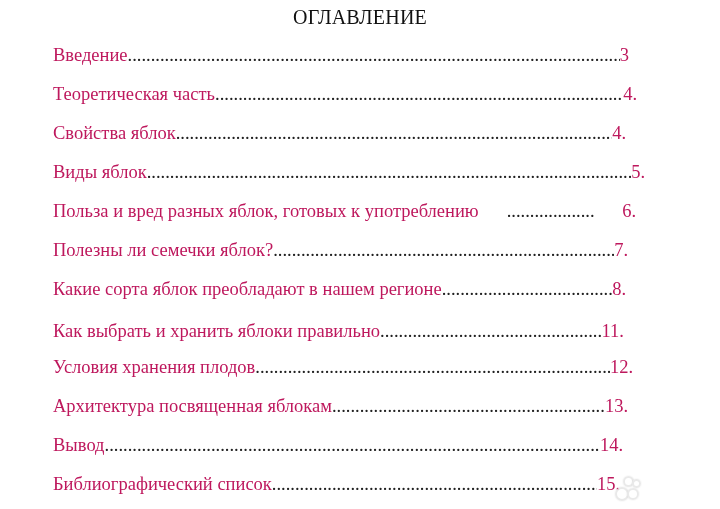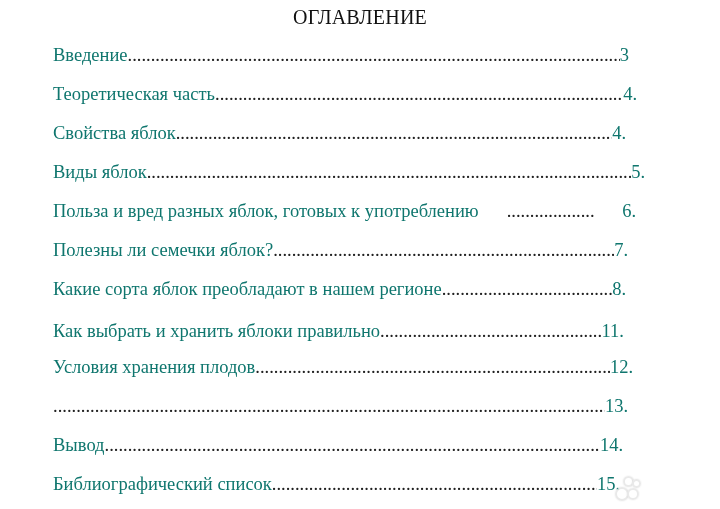--- a/index.html
+++ b/index.html
@@ -39,21 +39,21 @@
   }
   .entry {
     position: absolute;
     left: 0;
     height: 24px;
     display: flex;
     align-items: baseline;
     font-size: 18.5px;
     white-space: nowrap;
     overflow: hidden;
-    color: #0f766e;
+    color: #be185d;
   }
   .entry .label {
     flex: 0 0 auto;
   }
   .entry .leader {
     flex: 1 1 auto;
     overflow: hidden;
     white-space: nowrap;
     letter-spacing: 0px;
     color: #222;
@@ -143,20 +143,21 @@
       <span class="label">Как выбрать и хранить яблоки правильно</span>
       <span class="leader"></span>
       <span class="page-num">11.</span>
     </div>
     <div class="entry" style="top: 357px; width: 580px;">
       <span class="label">Условия хранения плодов</span>
       <span class="leader"></span>
       <span class="page-num">12.</span>
     </div>
     <div class="entry" style="top: 396px; width: 575px;">
+      <span class="label">Архитектура посвященная яблокам</span>
       <span class="leader"></span>
       <span class="page-num">13.</span>
     </div>
     <div class="entry" style="top: 435px; width: 570px;">
       <span class="label">Вывод</span>
       <span class="leader"></span>
       <span class="page-num">14.</span>
     </div>
     <div class="entry" style="top: 474px; width: 567px;">
       <span class="label">Библиографический список</span>

